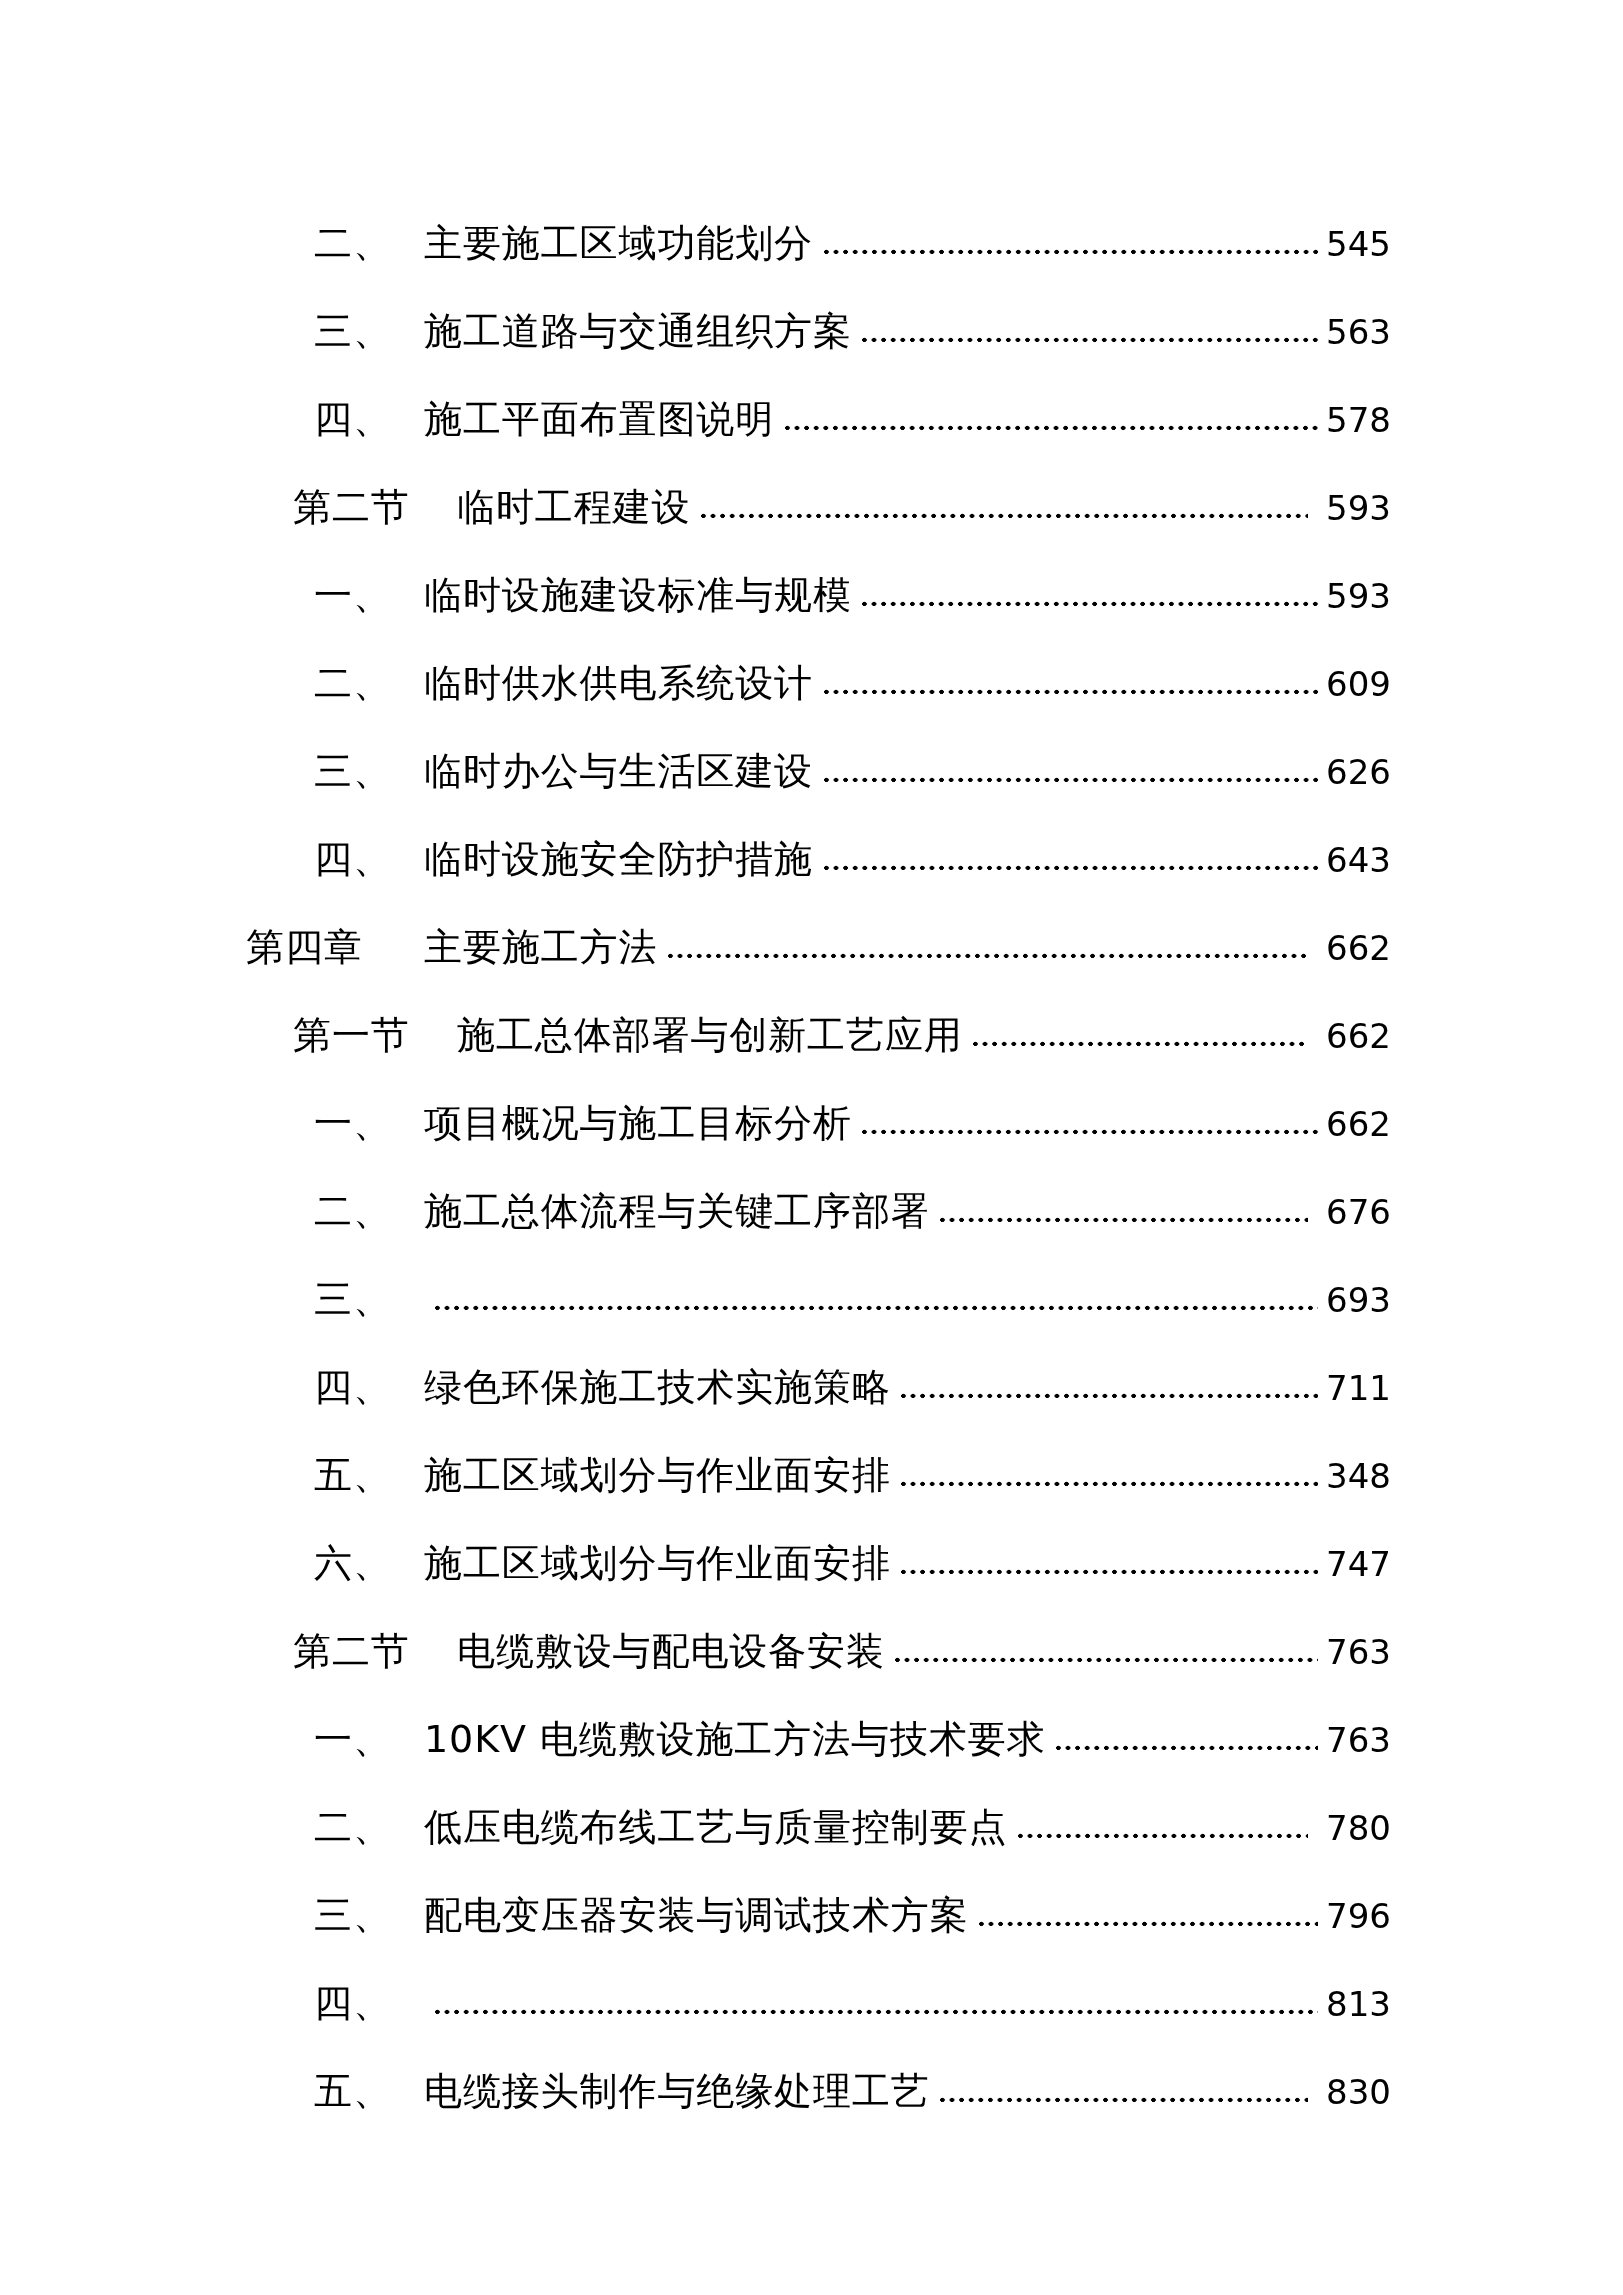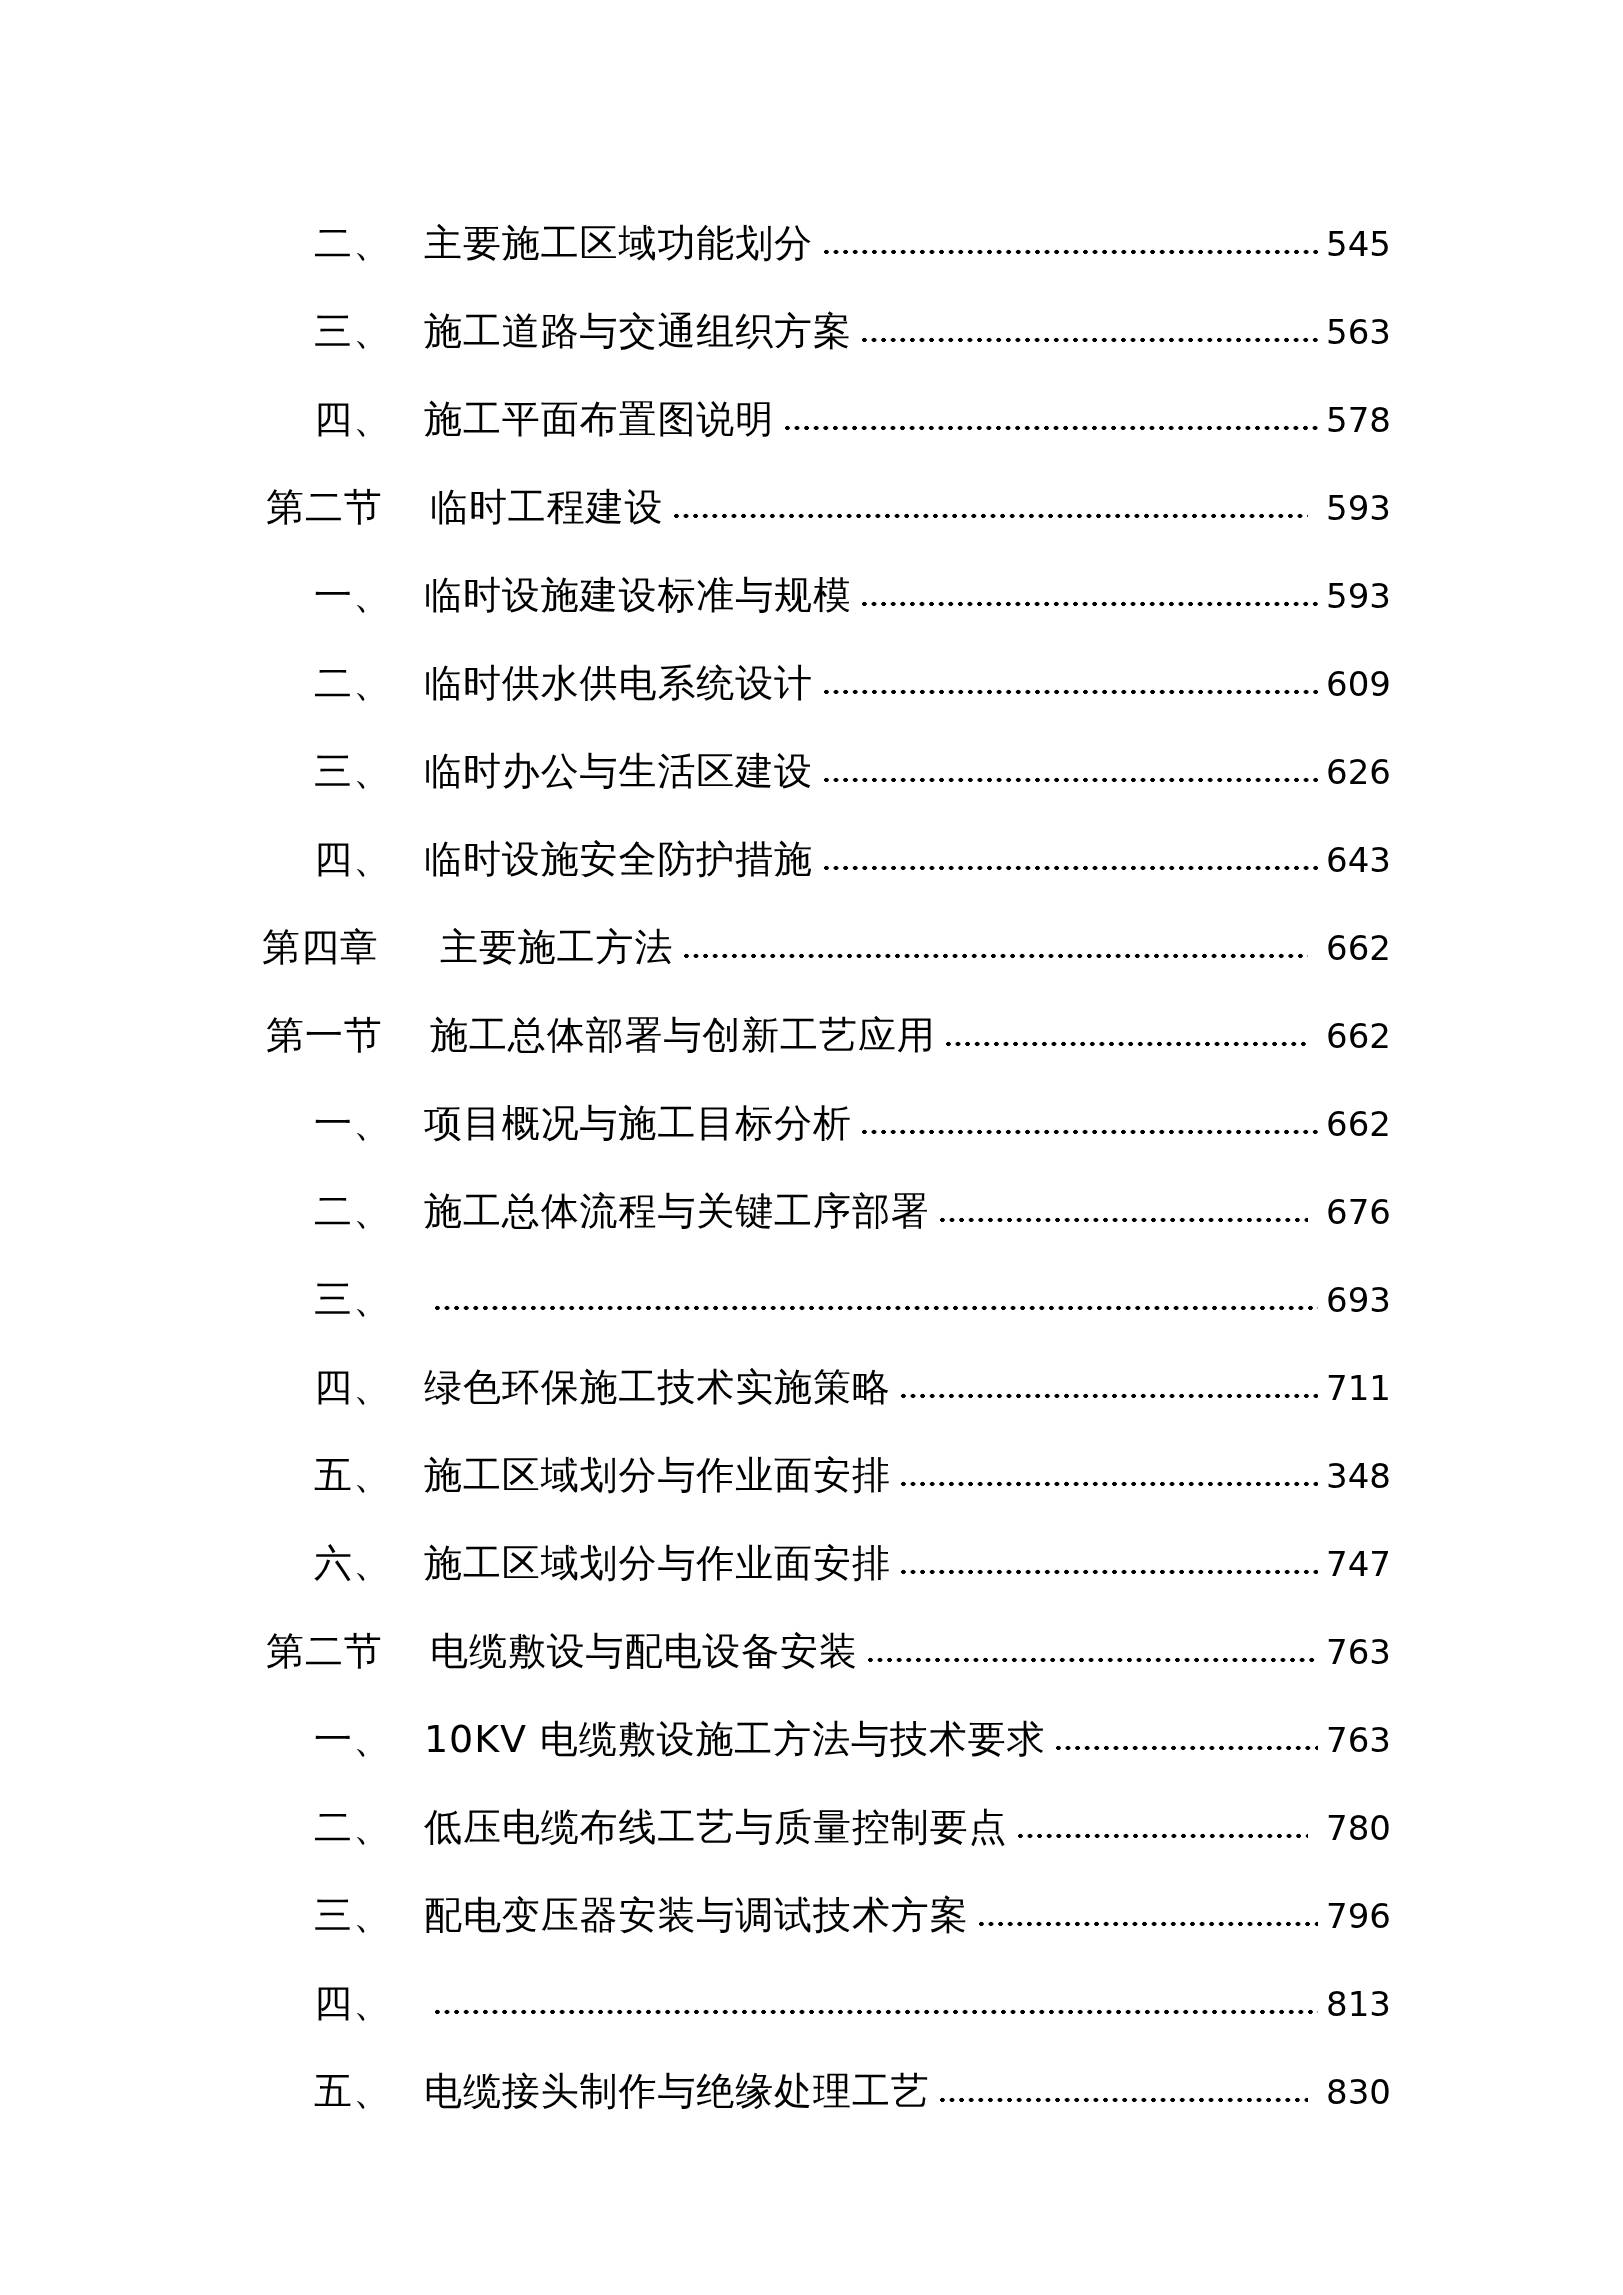--- a/index.html
+++ b/index.html
@@ -30,22 +30,22 @@
   .label, .title {
     font-family: "DejaVu Sans", "Liberation Sans", serif;
     font-size: 38px;
     line-height: 1;
     letter-spacing: 0.9px;
     color: #000000;
     flex: 0 0 auto;
   }
   .label { display: inline-block; }
   
-  .level-chapter .label { margin-left: 16px;    width: 178px; }
-  .level-section .label { margin-left: 20px; width: 164px; }
+  .level-chapter .label { margin-left: 0;    width: 178px; }
+  .level-section .label { margin-left: 47px; width: 164px; }
   .level-item    .label { margin-left: 68px; width: 110px; }
   .leader {
     flex: 1 1 auto;
     height: 7.9px;
     margin-left: 10.5px;
     margin-right: 7.9px;
     background-image: radial-gradient(circle at 2.4px 3.8px, #000000 2px, rgba(0,0,0,0) 2.4px);
     background-size: 9.6px 7.9px;
     background-repeat: repeat-x;
     background-position: left bottom;

